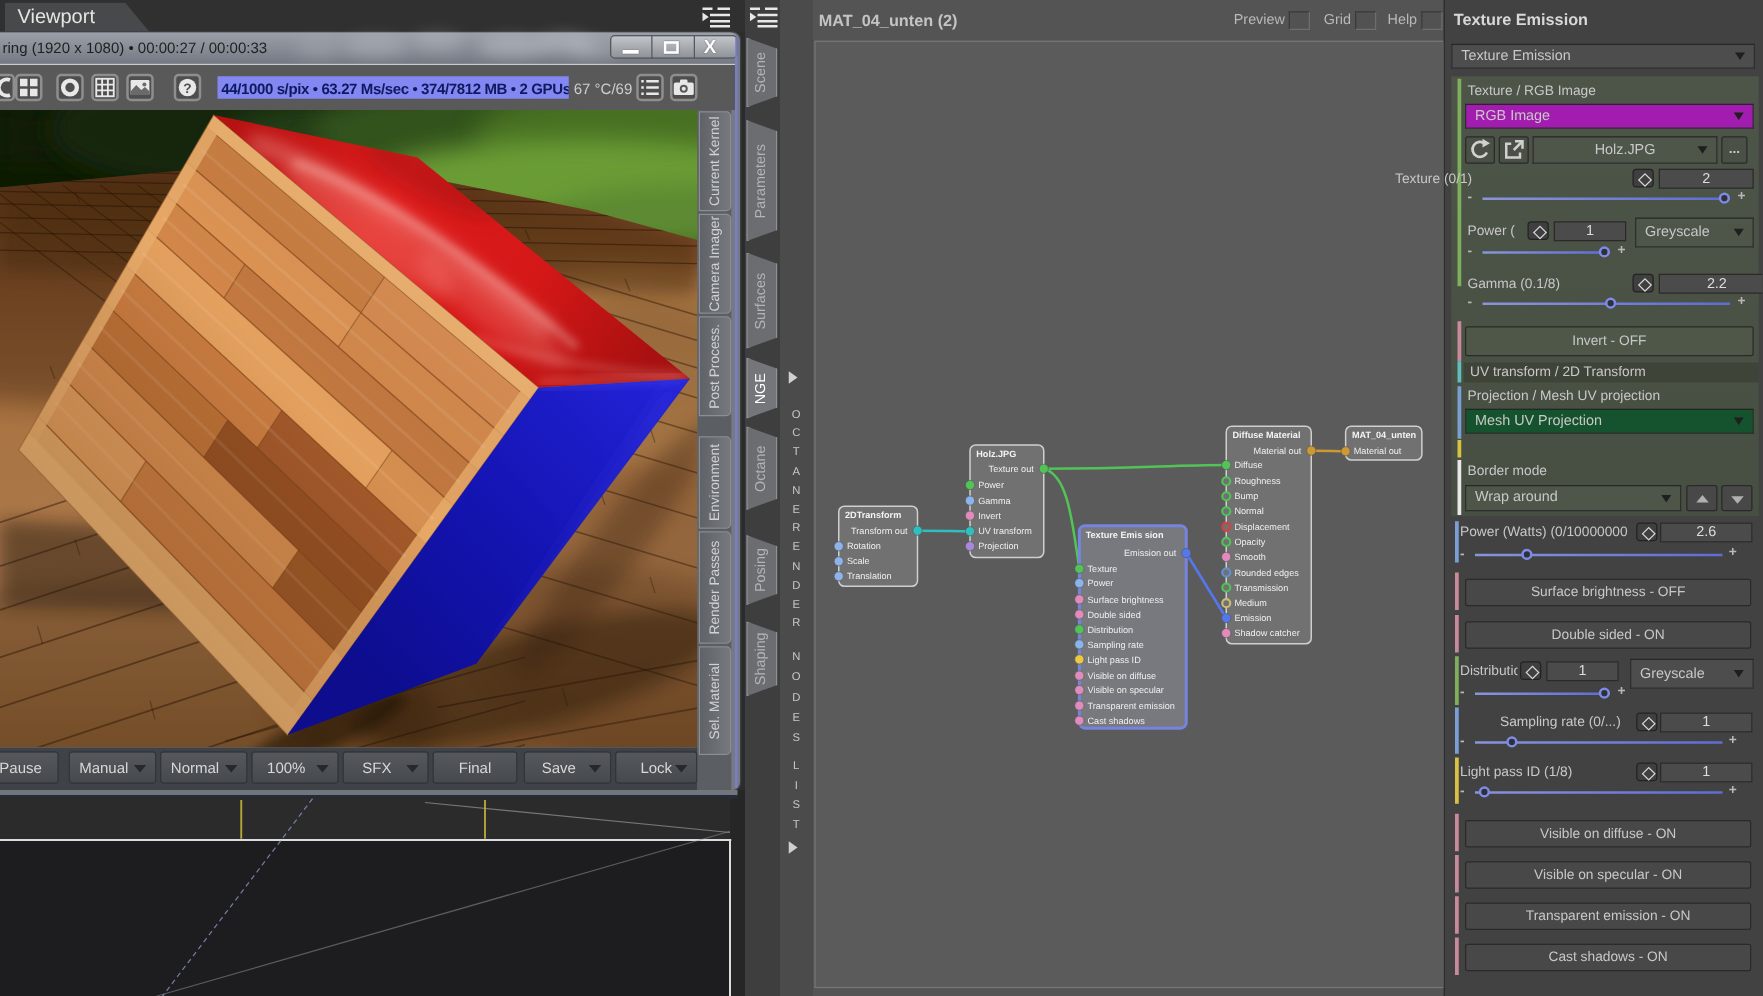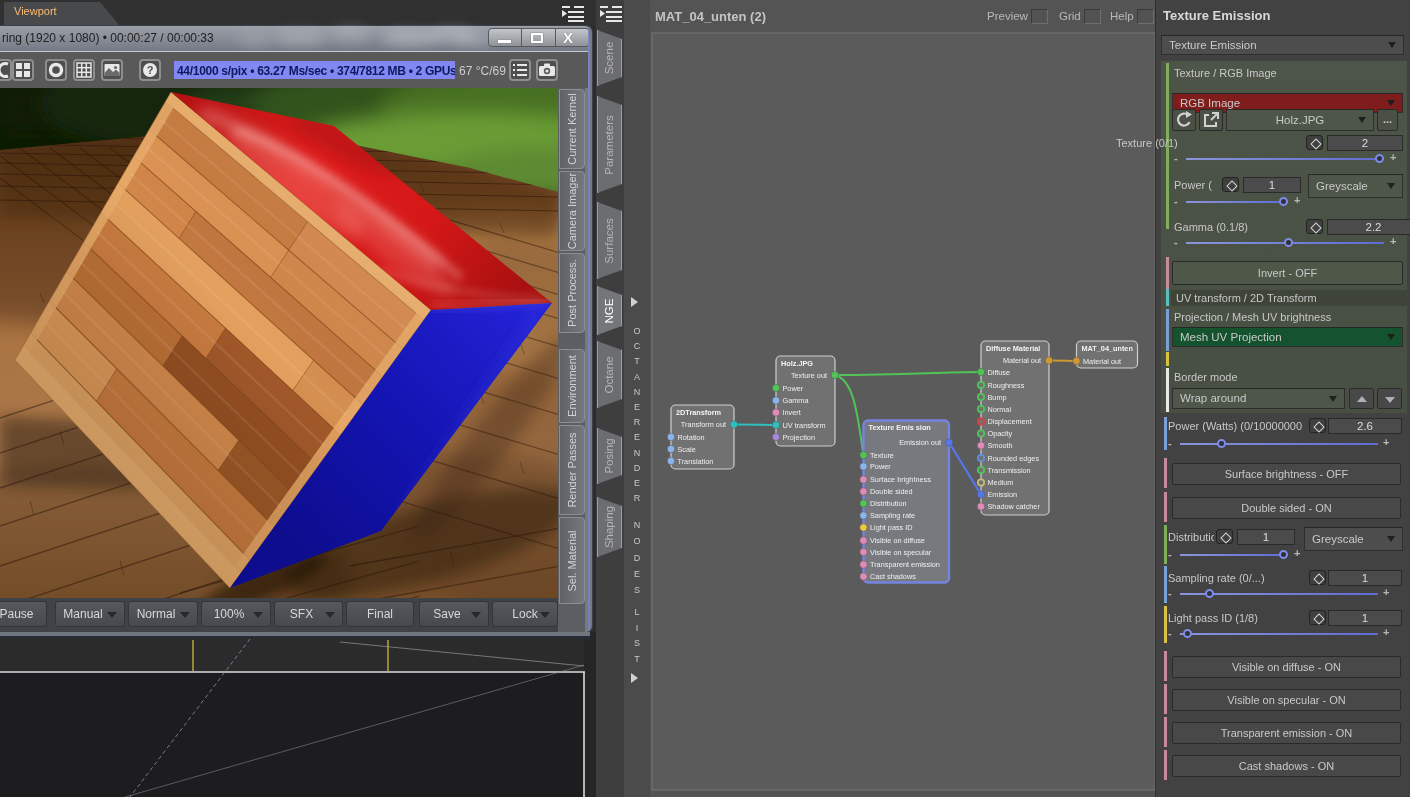--- a/index.html
+++ b/index.html
@@ -22,21 +22,21 @@
 .tbtn{position:absolute;width:22px;height:22px;background:#4e4e4e;border:2px solid #8e8e8e;border-radius:4px}
 .bbtn{position:absolute;height:26px;background:linear-gradient(#55585c,#46494d);border:1px solid #323539;border-radius:3px;color:#d8d8d8;font-size:12px;text-align:center;line-height:24px}
 .bbtn .dar{position:absolute;right:7px;top:10px;width:0;height:0;border-left:5px solid transparent;border-right:5px solid transparent;border-top:6px solid #26282c}
 .ckbx{position:absolute;width:17px;height:15px;background:#525252;border:1px solid #3a3a3a;border-bottom-color:#6e6e6e;border-right-color:#6e6e6e}
 .hlbl{position:absolute;color:#b8b8b8;font-size:11.5px}
 </style></head><body>
 <div id="root">
 <div class="abs" style="left:0;top:0;width:596px;height:797px;background:#2c2c2c"></div>
 <div class="abs" style="left:0;top:0;width:596px;height:26px;background:#303030"></div>
 <div class="abs" style="left:4px;top:2px;width:116px;height:24px;background:#47494b;clip-path:polygon(0 0,96px 0,116px 100%,0 100%)"></div>
-<div class="abs" style="left:14px;top:5px;color:#fdba74;font-size:11px">Viewport</div>
+<div class="abs" style="left:14px;top:5px;color:#e5e5e5;font-size:16px">Viewport</div>
 <svg class="abs" style="left:560px;top:4px;z-index:30" width="26" height="19" viewBox="0 0 26 19">
       <g stroke="#e8e8e8" stroke-width="2">
         <line x1="2" y1="3" x2="10" y2="3"></line>
         <line x1="14" y1="3" x2="24" y2="3"></line>
         <line x1="8" y1="8" x2="24" y2="8"></line>
         <line x1="8" y1="13" x2="24" y2="13"></line>
         <line x1="8" y1="17" x2="24" y2="17"></line>
       </g>
       <polygon points="2,6 7,9.5 2,13" fill="#e8e8e8"></polygon>
     </svg>
@@ -501,21 +501,21 @@
 <div class="hlbl" style="left:1059px;top:10px">Grid</div>
     <div class="ckbx" style="left:1084px;top:9px"></div>
 <div class="hlbl" style="left:1110px;top:10px">Help</div>
     <div class="ckbx" style="left:1137px;top:9px"></div>
 <div class="abs" style="left:1155px;top:0;width:255px;height:797px;background:#424242;border-left:1px solid #2e2e2e"></div>
 <div class="abs" style="left:1163px;top:8px;color:#d8d8d8;font-size:13px;font-weight:bold">Texture Emission</div>
 <div class="dd" style="left:1161px;top:35px;width:243px;height:20px">Texture Emission<div class="ar"></div></div>
 <div class="abs" style="left:1161px;top:61px;width:246px;height:352px;background:linear-gradient(#4d5448,#474e42)"></div>
 <div class="cline" style="left:1166px;top:63px;height:166px;background:#7fae5c"></div>
 <div class="lbl abs" style="left:1174px;top:67px">Texture / RGB Image</div>
-<div class="dd" style="left:1172px;top:93px;width:231px;height:20px;background:#7f1d1d">RGB Image<div class="ar"></div></div>
+<div class="dd" style="left:1172px;top:83px;width:231px;height:20px;background:#a21caf">RGB Image<div class="ar"></div></div>
 <div class="btn" style="left:1172px;top:109px;width:24px;height:22px;background:#4a5045"></div>
 <svg class="abs" style="left:1172px;top:109px" width="24" height="22" viewBox="0 0 24 22">
       <path d="M16,6 A6,6 0 1 0 17.5,13" fill="none" stroke="#d0d0d0" stroke-width="2.2"></path>
       <polygon points="14,2 20,5.5 14,9" fill="#d0d0d0"></polygon>
     </svg>
 <div class="btn" style="left:1199px;top:109px;width:24px;height:22px;background:#4a5045"></div>
 <svg class="abs" style="left:1199px;top:109px" width="24" height="22" viewBox="0 0 24 22">
       <path d="M10,6 H6 V17 H17 V13" fill="none" stroke="#d0d0d0" stroke-width="2"></path>
       <path d="M13,4 H19 V10" fill="none" stroke="#d0d0d0" stroke-width="2"></path>
       <line x1="19" y1="4" x2="12" y2="11" stroke="#d0d0d0" stroke-width="2"></line>
@@ -543,21 +543,21 @@
 <div class="minus" style="left:1174px;top:236px">-</div>
     <div class="sl" style="left:1186px;top:242px;width:198px"></div>
     <div class="knob" style="left:1283.5px;top:238px"></div>
     <div class="minus" style="left:1390px;top:235px">+</div>
 <div class="cline" style="left:1166px;top:257px;height:32px;background:#c98b9b"></div>
 <div class="btn" style="left:1172px;top:261px;width:231px;height:24px;line-height:22px;background:#4e5748">Invert - OFF</div>
 <div class="cline" style="left:1166px;top:289px;height:17px;background:#5fbfbf"></div>
 <div class="abs" style="left:1171px;top:290px;width:236px;height:16px;background:#3f4439"></div>
 <div class="lbl abs" style="left:1176px;top:292px">UV transform / 2D Transform</div>
 <div class="cline" style="left:1166px;top:309px;height:42px;background:#7a9fd4"></div>
-<div class="lbl abs" style="left:1174px;top:311px">Projection / Mesh UV brightness</div>
+<div class="lbl abs" style="left:1174px;top:311px">Projection / Mesh UV projection</div>
 <div class="dd" style="left:1172px;top:327px;width:231px;height:20px;background:#14532d">Mesh UV Projection<div class="ar"></div></div>
 <div class="cline" style="left:1166px;top:352px;height:14px;background:#d8c242"></div>
 <div class="cline" style="left:1166px;top:368px;height:44px;background:#e8e8e8"></div>
 <div class="lbl abs" style="left:1174px;top:371px">Border mode</div>
 <div class="dd" style="left:1172px;top:388px;width:173px;height:21px;background:#4e5649">Wrap around<div class="ar"></div></div>
 <div class="btn" style="left:1349px;top:388px;width:25px;height:21px">
       <div style="margin:7px auto 0;width:0;height:0;border-left:5px solid transparent;border-right:5px solid transparent;border-bottom:6px solid #b0b0b0"></div>
     </div>
 <div class="btn" style="left:1377px;top:388px;width:25px;height:21px">
       <div style="margin:8px auto 0;width:0;height:0;border-left:5px solid transparent;border-right:5px solid transparent;border-top:6px solid #b0b0b0"></div>
@@ -577,21 +577,21 @@
 <div class="cline" style="left:1164px;top:525px;height:39px;background:#7fae5c"></div>
 <div class="lbl abs" style="left:1168px;top:531px;width:46px;overflow:hidden;">Distributio</div>
     <div class="dia" style="left:1216px;top:529px"></div>
     <div class="vbox" style="left:1237px;top:529px;width:58px;height:16px;line-height:15px">1</div>
 <div class="dd" style="left:1304px;top:527px;width:99px;height:24px;line-height:22px">Greyscale<div class="ar"></div></div>
 <div class="minus" style="left:1168px;top:548px">-</div>
     <div class="sl" style="left:1180px;top:554px;width:108px"></div>
     <div class="knob" style="left:1278.5px;top:550px"></div>
     <div class="minus" style="left:1294px;top:547px">+</div>
 <div class="cline" style="left:1164px;top:566px;height:37px;background:#7a9fd4"></div>
-<div class="lbl abs" style="left:1168px;top:572px;">Sampling rate (0/...)</div>
+<div class="lbl abs" style="left:1200px;top:572px;">Sampling rate (0/...)</div>
     <div class="dia" style="left:1309px;top:570px"></div>
     <div class="vbox" style="left:1328px;top:570px;width:74px;height:16px;line-height:15px">1</div>
 <div class="minus" style="left:1168px;top:587px">-</div>
     <div class="sl" style="left:1180px;top:593px;width:198px"></div>
     <div class="knob" style="left:1204.5px;top:589px"></div>
     <div class="minus" style="left:1383px;top:586px">+</div>
 <div class="cline" style="left:1164px;top:606px;height:37px;background:#d8c242"></div>
 <div class="lbl abs" style="left:1168px;top:612px;">Light pass ID (1/8)</div>
     <div class="dia" style="left:1309px;top:610px"></div>
     <div class="vbox" style="left:1328px;top:610px;width:74px;height:16px;line-height:15px">1</div>

